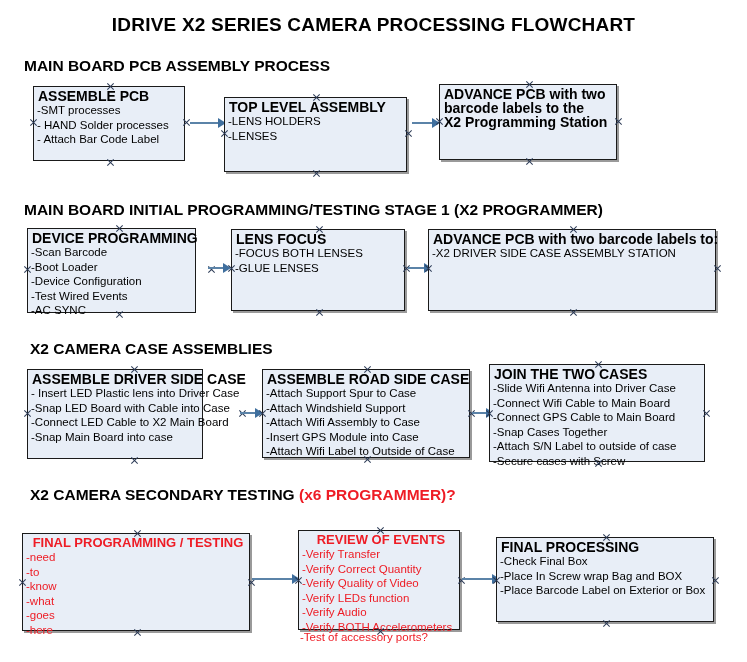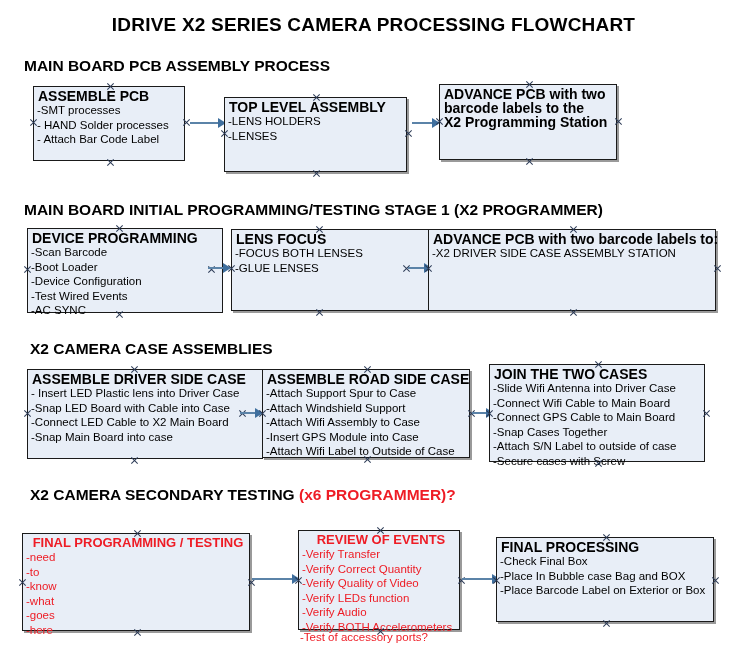--- a/index.html
+++ b/index.html
@@ -152,39 +152,39 @@
     <div class="handle" style="left:-5px;top:32px;"></div>
     <div class="handle" style="left:85px;top:-5px;"></div>
     <div class="handle" style="left:85px;top:72px;"></div>
     <div class="handle" style="left:174px;top:32px;"></div>
   </div>
 
   <div class="section-head" style="left:24px;top:201px;">
     <span>MAIN BOARD INITIAL PROGRAMMING/TESTING STAGE 1 (X2 PROGRAMMER)</span>
   </div>
 
-  <div class="box" style="left:27px;top:228px;width:196px;height:85px;">
+  <div class="box" style="left:27px;top:228px;width:169px;height:85px;">
     <div class="inner">
       <div class="bt">DEVICE PROGRAMMING</div>
       <div class="bl">-Scan Barcode</div>
       <div class="bl">-Boot Loader</div>
       <div class="bl">-Device Configuration</div>
       <div class="bl">-Test Wired Events</div>
       <div class="bl">-AC SYNC</div>
     </div>
     <div class="handle" style="left:-5px;top:36px;"></div>
     <div class="handle" style="left:87px;top:-5px;"></div>
     <div class="handle" style="left:87px;top:81px;"></div>
     <div class="handle" style="left:179px;top:36px;"></div>
   </div>
 
   <div class="conn" style="left:208px;top:267px;width:18px;"></div>
   <div class="arrowhead" style="left:223px;top:263px;"></div>
 
-  <div class="box shadow" style="left:231px;top:229px;width:198px;height:82px;">
+  <div class="box shadow" style="left:231px;top:229px;width:174px;height:82px;">
     <div class="inner">
       <div class="bt">LENS FOCUS</div>
       <div class="bl">-FOCUS BOTH LENSES</div>
       <div class="bl">-GLUE LENSES</div>
     </div>
     <div class="handle" style="left:-5px;top:34px;"></div>
     <div class="handle" style="left:83px;top:-5px;"></div>
     <div class="handle" style="left:83px;top:78px;"></div>
     <div class="handle" style="left:170px;top:34px;"></div>
   </div>
@@ -200,21 +200,21 @@
     <div class="handle" style="left:-5px;top:34px;"></div>
     <div class="handle" style="left:140px;top:-5px;"></div>
     <div class="handle" style="left:140px;top:78px;"></div>
     <div class="handle" style="left:284px;top:34px;"></div>
   </div>
 
   <div class="section-head" style="left:30px;top:340px;">
     <span>X2 CAMERA CASE ASSEMBLIES</span>
   </div>
 
-  <div class="box" style="left:27px;top:369px;width:236px;height:90px;">
+  <div class="box" style="left:27px;top:369px;width:176px;height:90px;">
     <div class="inner">
       <div class="bt">ASSEMBLE DRIVER SIDE CASE</div>
       <div class="bl">- Insert LED Plastic lens into Driver Case</div>
       <div class="bl">-Snap LED Board with Cable into Case</div>
       <div class="bl">-Connect LED Cable to X2 Main Board</div>
       <div class="bl">-Snap Main Board into case</div>
     </div>
     <div class="handle" style="left:-5px;top:39px;"></div>
     <div class="handle" style="left:102px;top:-5px;"></div>
     <div class="handle" style="left:102px;top:86px;"></div>
@@ -298,21 +298,21 @@
   </div>
   <div class="overflow-line" style="left:300px;top:630px;">-Test of accessory ports?</div>
 
   <div class="conn" style="left:462px;top:578px;width:32px;"></div>
   <div class="arrowhead" style="left:492px;top:574px;"></div>
 
   <div class="box shadow" style="left:496px;top:537px;width:218px;height:85px;">
     <div class="inner">
       <div class="bt">FINAL PROCESSING</div>
       <div class="bl"> -Check Final Box</div>
-      <div class="bl">-Place In Bubble case Bag and BOX</div>
+      <div class="bl">-Place In Screw wrap Bag and BOX</div>
       <div class="bl">-Place Barcode Label on Exterior or Box</div>
     </div>
     <div class="handle" style="left:-5px;top:38px;"></div>
     <div class="handle" style="left:105px;top:-5px;"></div>
     <div class="handle" style="left:105px;top:81px;"></div>
     <div class="handle" style="left:214px;top:38px;"></div>
   </div>
 
 </div>
 

